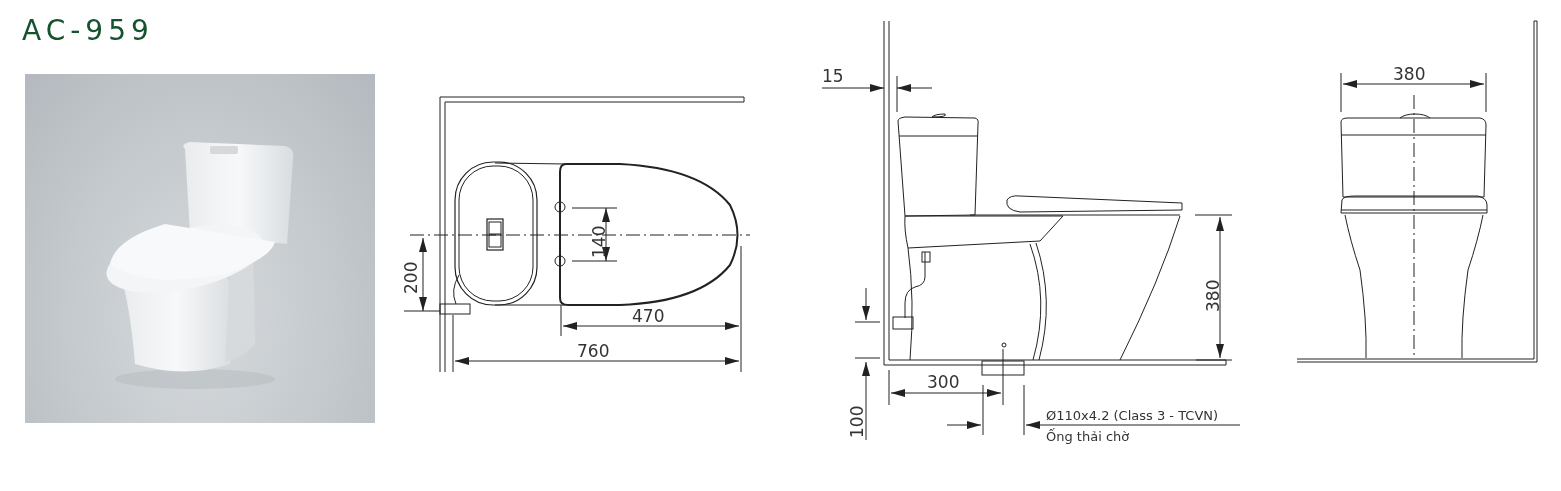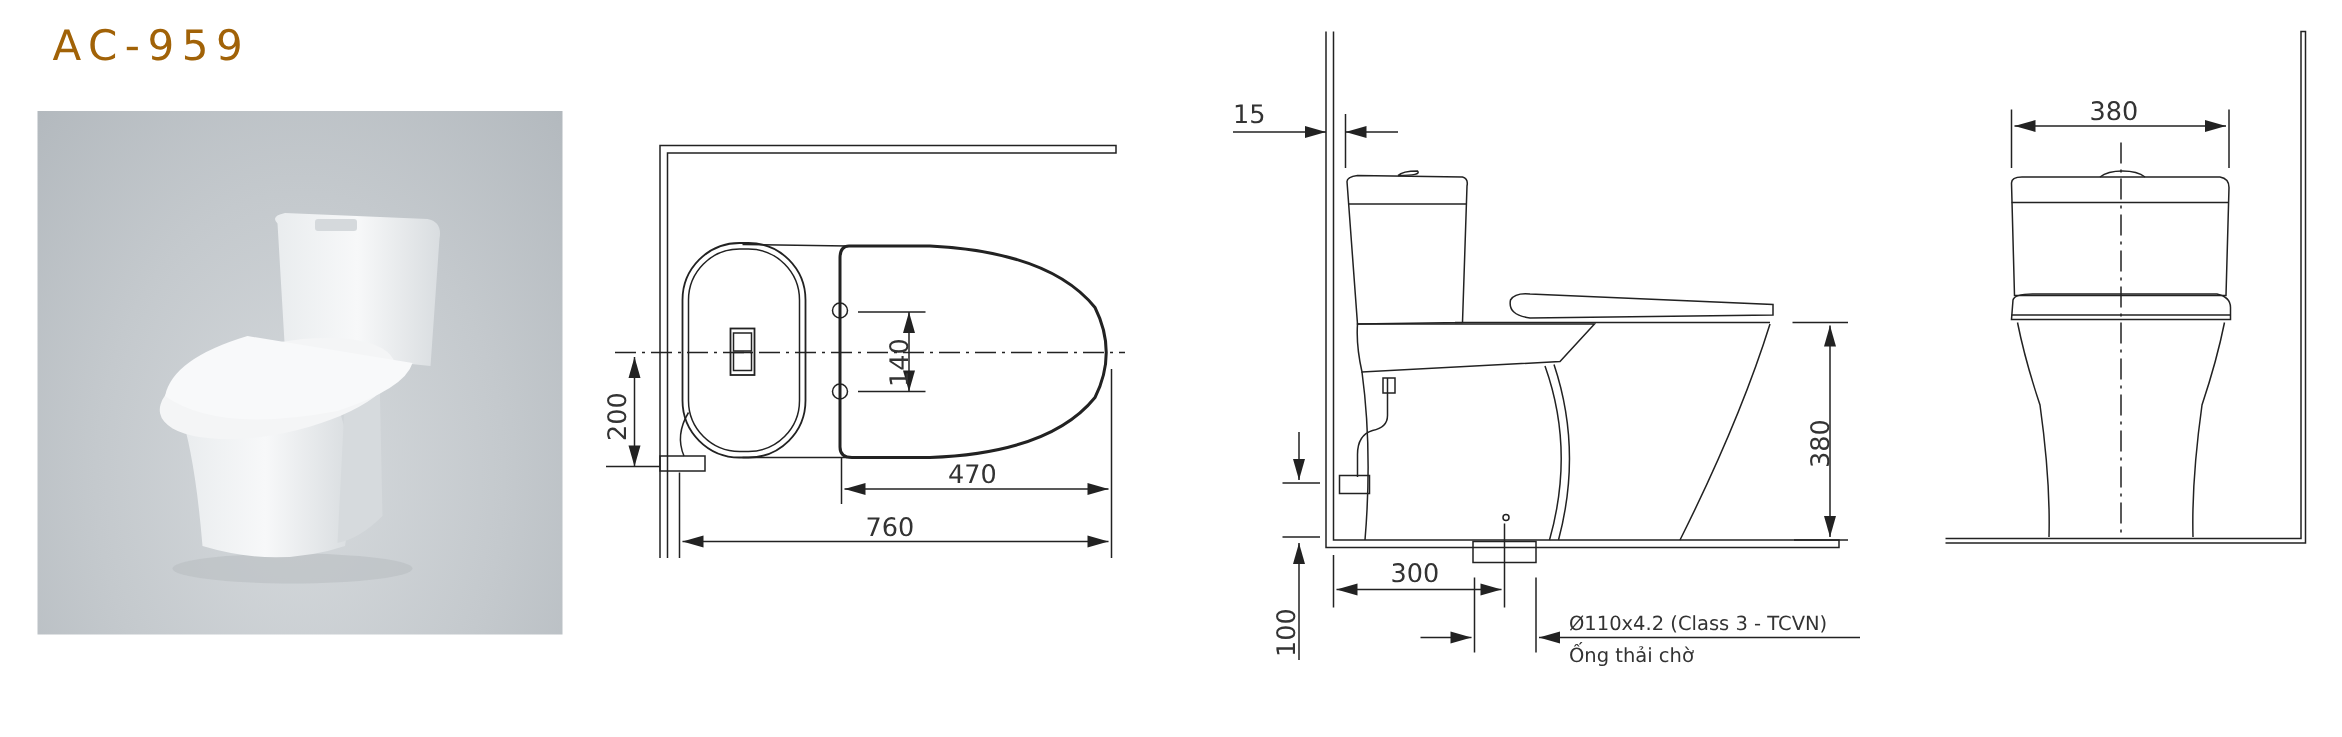--- a/index.html
+++ b/index.html
@@ -1,17 +1,17 @@
 <!DOCTYPE html>
 <html><head>
 <meta charset="utf-8">
 <style>
   html,body{margin:0;padding:0;background:#fff;}
   body{width:1561px;height:491px;position:relative;overflow:hidden;font-family:"DejaVu Sans","Liberation Sans",sans-serif;color:#333;}
-  .title{position:absolute;left:35px;top:14px;font-size:28px;letter-spacing:5px;color:#a16207;font-family:"DejaVu Sans",sans-serif;}
+  .title{position:absolute;left:22px;top:14px;font-size:28px;letter-spacing:5px;color:#14532d;font-family:"DejaVu Sans",sans-serif;}
   .photo{position:absolute;left:25px;top:74px;width:350px;height:349px;background:radial-gradient(ellipse at 50% 70%,#d6dadd 0%,#c4c9cd 55%,#b3b9be 100%);overflow:hidden;}
   svg{position:absolute;left:0;top:0;}
   .dim{font-family:"DejaVu Sans",sans-serif;font-size:17px;fill:#333;}
   .note{font-family:"DejaVu Sans",sans-serif;font-size:13px;fill:#333;}
 </style>
 </head>
 <body>
 
 <div class="title">AC-959</div>
 

